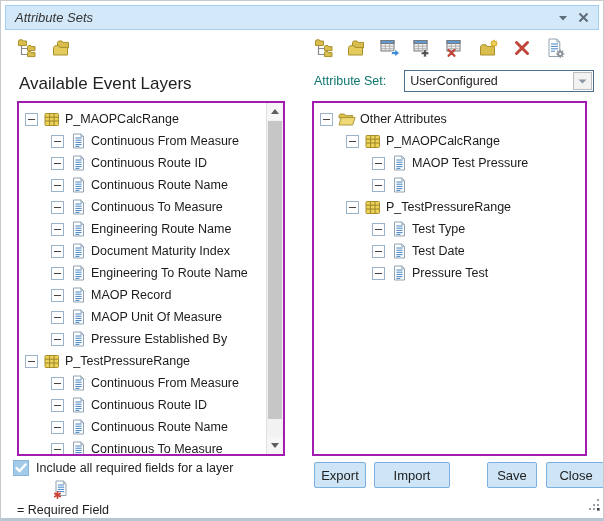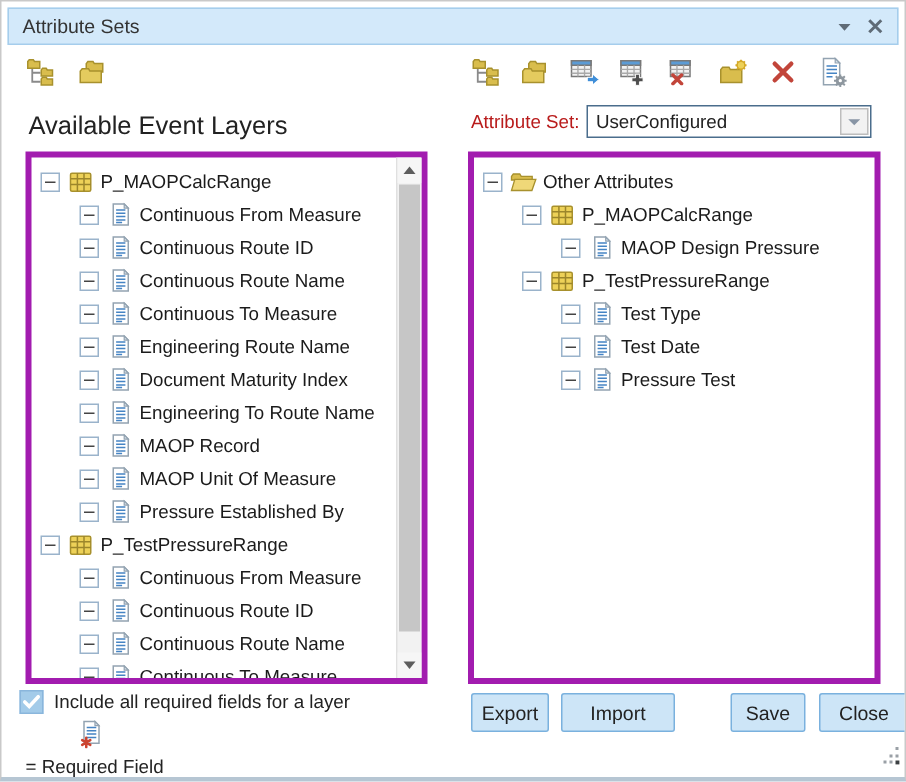--- a/index.html
+++ b/index.html
@@ -3,43 +3,43 @@
 <meta charset="utf-8">
 <style>
   * { box-sizing: border-box; }
   body { margin:0; background:#fff; font-family:"Liberation Sans", sans-serif; }
   .dialog { position:relative; width:604px; height:521px; background:#fff;
             border:1px solid #c9c9c9; border-bottom:3px solid #b6c6d3; overflow:hidden; }
 
   
   .titlebar { position:absolute; left:4px; top:4px; right:4px; height:25px;
               background:#d3e9fa; border:1px solid #a5cdec; display:flex; align-items:center; }
-  .title { margin-left:9px; font-size:13px; color:#333; }
+  .title { margin-left:9px; font-size:13px; color:#333;font-style:italic; }
   .tb-controls { margin-left:auto; display:flex; align-items:center; gap:10px; margin-right:9px; }
   .tb-ctrl { display:flex; align-items:center; justify-content:center; cursor:default; }
 
   
   .tb-group { position:absolute; top:37px; display:flex; gap:11px; }
   #toolbar-left { left:15px; gap:13px; }
   #toolbar-right { left:312px; }
   .tb-btn { width:22px; height:22px; background:none; border:none; padding:0;
             display:flex; align-items:center; justify-content:center; cursor:pointer; }
 
   
   .ael-label { position:absolute; left:18px; top:73px; font-size:17px; color:#222; }
   .attrset { position:absolute; left:313px; top:69px; display:flex; align-items:center; }
-  .attrset-label { font-size:12.5px; color:#b91c1c; margin-right:5px; white-space:nowrap; }
+  .attrset-label { font-size:12.5px; color:#0f766e; margin-right:18px; white-space:nowrap; }
   .dropdown { width:190px; height:22px; border:1px solid #4a6d8c; background:#fff;
               display:flex; align-items:center; }
   .dd-value { flex:1; font-size:12.5px; padding-left:5px; color:#222; overflow:hidden; white-space:nowrap; }
   .dd-btn { width:19px; height:18px; margin-right:1px; background:#f2f2f2; border:1px solid #bdbdbd;
             display:flex; align-items:center; justify-content:center; }
 
   
-  .panel { position:absolute; top:100px; height:355px; border:4px solid #a21caf; background:#fff; overflow:hidden; }
+  .panel { position:absolute; top:100px; height:355px; border:2px solid #a21caf; background:#fff; overflow:hidden; }
   .left-panel { left:16px; width:268px; }
   .right-panel { left:311px; width:275px; }
   .tree { position:absolute; left:0; top:0; bottom:0; right:0; padding-top:5px; overflow:hidden; }
   .left-panel .tree { right:17px; }
   .tree-row { height:22px; display:flex; align-items:center; }
   .expander { width:13px; height:13px; border:1px solid #9ab3cb; background:#fff;
               display:flex; align-items:center; justify-content:center; flex:0 0 auto; }
   .minus { width:7px; height:1px; background:#444; }
   .node-icon { width:18px; margin-left:5px; display:flex; justify-content:center; flex:0 0 auto; }
   .node-label { margin-left:4px; font-size:12.5px; color:#1b1b1b; white-space:nowrap; }
@@ -433,21 +433,33 @@
           <span class="expander">
             <span class="minus"></span>
           </span>
           <span class="node-icon">
             <svg width="15" height="16" viewBox="0 0 15 16">
               <path d="M2.5 1 H9.8 L12.5 3.7 V15 H2.5 Z" fill="#fff" stroke="#93a3b1"></path>
               <path d="M9.8 1 V3.7 H12.5 Z" fill="#d7e1ea" stroke="#93a3b1" stroke-width="0.8"></path>
               <path d="M4.4 5 H10.6 M4.4 7.2 H10.6 M4.4 9.4 H10.6 M4.4 11.6 H10.6 M4.4 13.4 H8.4" stroke="#4584c4" fill="none"></path>
             </svg>
           </span>
-          <span class="node-label">MAOP Design Pressure</span>
+          <span class="node-label">MAOP Test Pressure</span>
+        </div>
+        <div class="tree-row" style="padding-left:58px">
+          <span class="expander">
+            <span class="minus"></span>
+          </span>
+          <span class="node-icon">
+            <svg width="15" height="16" viewBox="0 0 15 16">
+              <path d="M2.5 1 H9.8 L12.5 3.7 V15 H2.5 Z" fill="#fff" stroke="#93a3b1"></path>
+              <path d="M9.8 1 V3.7 H12.5 Z" fill="#d7e1ea" stroke="#93a3b1" stroke-width="0.8"></path>
+              <path d="M4.4 5 H10.6 M4.4 7.2 H10.6 M4.4 9.4 H10.6 M4.4 11.6 H10.6 M4.4 13.4 H8.4" stroke="#4584c4" fill="none"></path>
+            </svg>
+          </span>
         </div>
         <div class="tree-row" style="padding-left:32px">
           <span class="expander">
             <span class="minus"></span>
           </span>
           <span class="node-icon">
             <svg width="16" height="15" viewBox="0 0 16 15">
               <rect x="1" y="1.5" width="13.5" height="12" rx="1" fill="#edd158" stroke="#a8912d"></rect>
               <path d="M1 5.2 H14.5 M1 9 H14.5 M5.6 1.5 V13.5 M10 1.5 V13.5" stroke="#9c862b" fill="none"></path>
             </svg>

